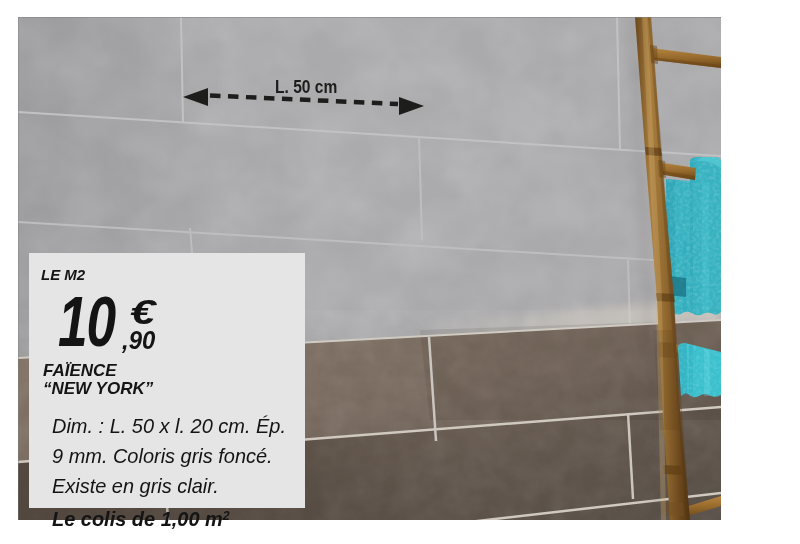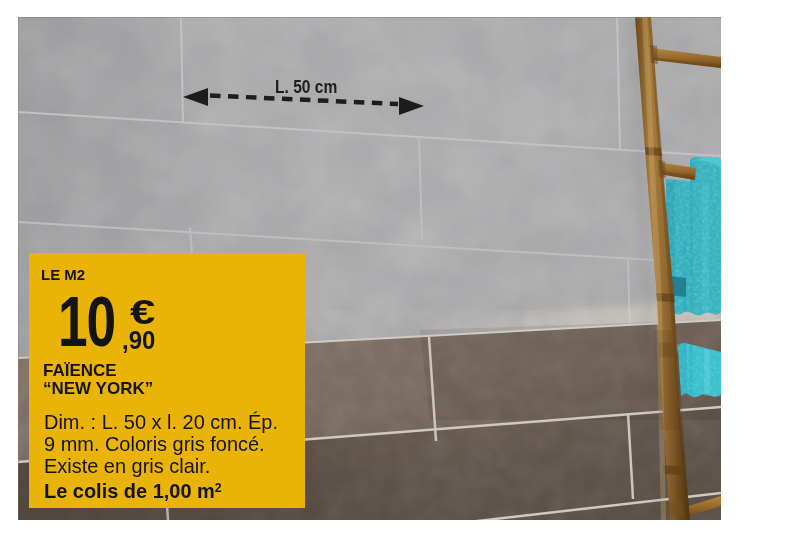--- a/index.html
+++ b/index.html
@@ -1,18 +1,18 @@
 <!DOCTYPE html>
 <html><head>
 <meta charset="utf-8">
 <style>
 html,body{margin:0;padding:0;}
 body{width:800px;height:544px;background:#ffffff;font-family:"Liberation Sans",sans-serif;position:relative;overflow:hidden;}
 .photo{position:absolute;left:18px;top:17px;width:703px;height:503px;overflow:hidden;text-decoration:underline;}
-.infobox{position:absolute;left:29px;top:253px;width:276px;height:255px;background:#eab308;color:#141414;}
+.infobox{position:absolute;left:29px;top:253px;width:276px;height:255px;background:#e5e5e5;color:#141414;font-style:italic;}
 </style>
 </head>
 <body>
 
 <div class="photo">
 <svg width="703" height="503" viewBox="18 17 703 503">
 <defs>
 <filter id="mottle" x="-5%" y="-5%" width="110%" height="110%">
 <feTurbulence type="fractalNoise" baseFrequency="0.02 0.022" numOctaves="3" seed="11"></feTurbulence>
 <feColorMatrix type="matrix" values="0 0 0 0 1  0 0 0 0 1  0 0 0 0 1  0.5 0.5 0.5 0 -0.55"></feColorMatrix>
@@ -178,14 +178,14 @@
   <div style="position:absolute;left:12px;top:13.5px;font-size:15px;line-height:15px;font-weight:bold;">LE M2</div>
 
   <div style="position:absolute;left:29px;top:33.3px;width:150px;height:70px;font-weight:bold;">
     <span style="position:absolute;left:0;top:0;font-size:71px;line-height:71px;letter-spacing:-1.5px;display:inline-block;transform:scaleX(0.75);transform-origin:left top;">10</span>
     <span style="position:absolute;left:72px;top:7.5px;font-size:35px;line-height:35px;display:inline-block;transform:scaleX(1.3);transform-origin:left top;">€</span>
     <span style="position:absolute;left:63.5px;top:40.5px;font-size:26px;line-height:26px;display:inline-block;transform:scaleX(0.92);transform-origin:left top;">,90</span>
   </div>
 
   <div style="position:absolute;left:14px;top:109px;font-size:17px;font-weight:bold;line-height:18.2px;">FAÏENCE<br>“NEW YORK”</div>
 
-  <div style="position:absolute;left:15px;top:157.5px;font-size:21px;line-height:22px;"><span style="display:inline-block;transform:scaleX(0.95);transform-origin:left top;white-space:nowrap;">Dim. : L. 50 x l. 20 cm. Ép.<br>9 mm. Coloris gris foncé.<br>Existe en gris clair.<br><b>Le colis de 1,00 m<sup style="font-size:13px;vertical-align:6px;">2</sup></b></span></div>
+  <div style="position:absolute;left:23px;top:157.5px;font-size:21px;line-height:30px;"><span style="display:inline-block;transform:scaleX(0.95);transform-origin:left top;white-space:nowrap;">Dim. : L. 50 x l. 20 cm. Ép.<br>9 mm. Coloris gris foncé.<br>Existe en gris clair.<br><b>Le colis de 1,00 m<sup style="font-size:13px;vertical-align:6px;">2</sup></b></span></div>
 </div>
 
 </body></html>

